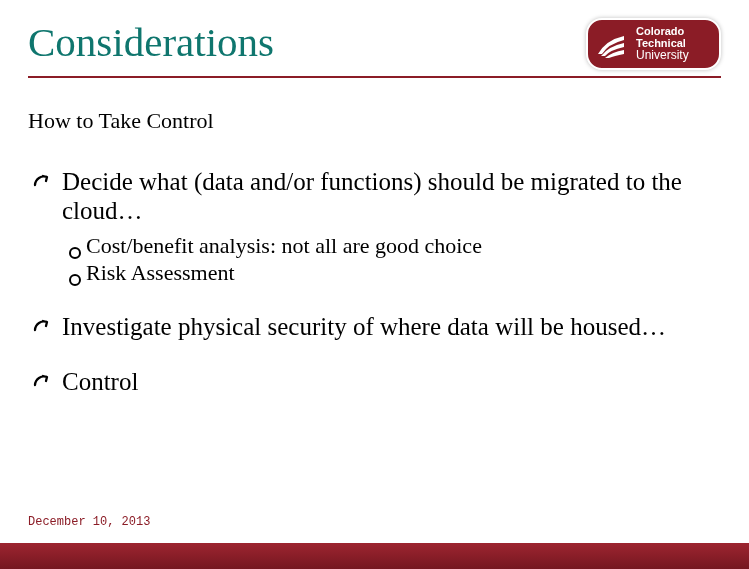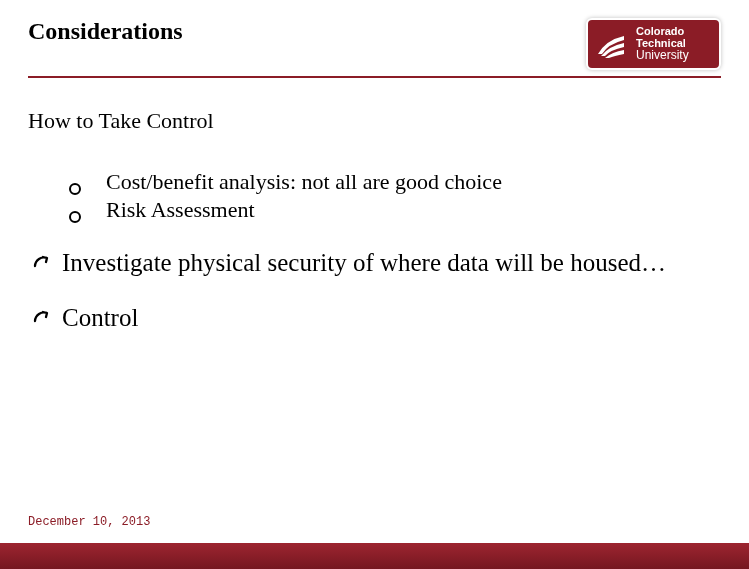--- a/index.html
+++ b/index.html
@@ -17,30 +17,30 @@
     width: 100%;
     height: 100%;
     padding: 18px 28px 0 28px;
   }
   .title-row {
     display: flex;
     justify-content: space-between;
     align-items: flex-start;
   }
   .title {
-    font-size: 24px;
-    font-weight: bold;
-    color: #000000;
+    font-size: 41px;
+    font-weight: normal;
+    color: #0f766e;
   }
   .logo-wrap {
     width: 135px;
     height: 52px;
     background: #8b1c26;
     border: 2px solid #fff;
-    border-radius: 6px;
+    border-radius: 16px;
     box-shadow: 0 0 4px rgba(0,0,0,0.25);
     display: flex;
     align-items: center;
     padding: 3px 6px;
     gap: 6px;
   }
   .logo-mark svg { display: block; }
   .logo-text {
     color: #fff;
     font-family: Arial, Helvetica, sans-serif;
@@ -77,21 +77,21 @@
   .arrow-icon {
     flex: 0 0 auto;
     width: 24px;
     height: 24px;
     margin-top: 5px;
   }
   .l2-group { margin-top: 6px; padding-left: 36px; }
   .l2-line {
     display: flex;
     align-items: flex-start;
-    gap: 24px;
+    gap: 4px;
     font-size: 22px;
     color: #000;
     line-height: 1.25;
   }
   .ring-icon {
     flex: 0 0 auto;
     width: 14px;
     height: 14px;
     margin-top: 7px;
   }
@@ -137,20 +137,28 @@
     </div>
   </div>
 
   <hr class="title-rule">
 
   <div class="subtitle">How to Take Control</div>
 
   <div class="content">
 
     <div class="l1-item">
+      <div class="l1-line">
+        <span class="arrow-icon">
+          <svg width="24" height="24" viewBox="0 0 24 24">
+              <path d="M3 12 A9 9 0 0 1 15 4 M15 4 L11 3 M15 4 L14 8" stroke="#000" stroke-width="2.3" fill="none" stroke-linecap="round"></path>
+            </svg>
+        </span>
+        <span class="l1-text">Decide what (data and/or functions) should be migrated to the cloud…</span>
+      </div>
       <div class="l2-group">
         <div class="l2-line">
           <span class="ring-icon">
             <svg width="14" height="14" viewBox="0 0 14 14">
                 <circle cx="7" cy="7" r="5" stroke="#000" stroke-width="2" fill="none"></circle>
               </svg>
           </span>
           <span>Cost/benefit analysis: not all are good choice</span>
         </div>
         <div class="l2-line">

